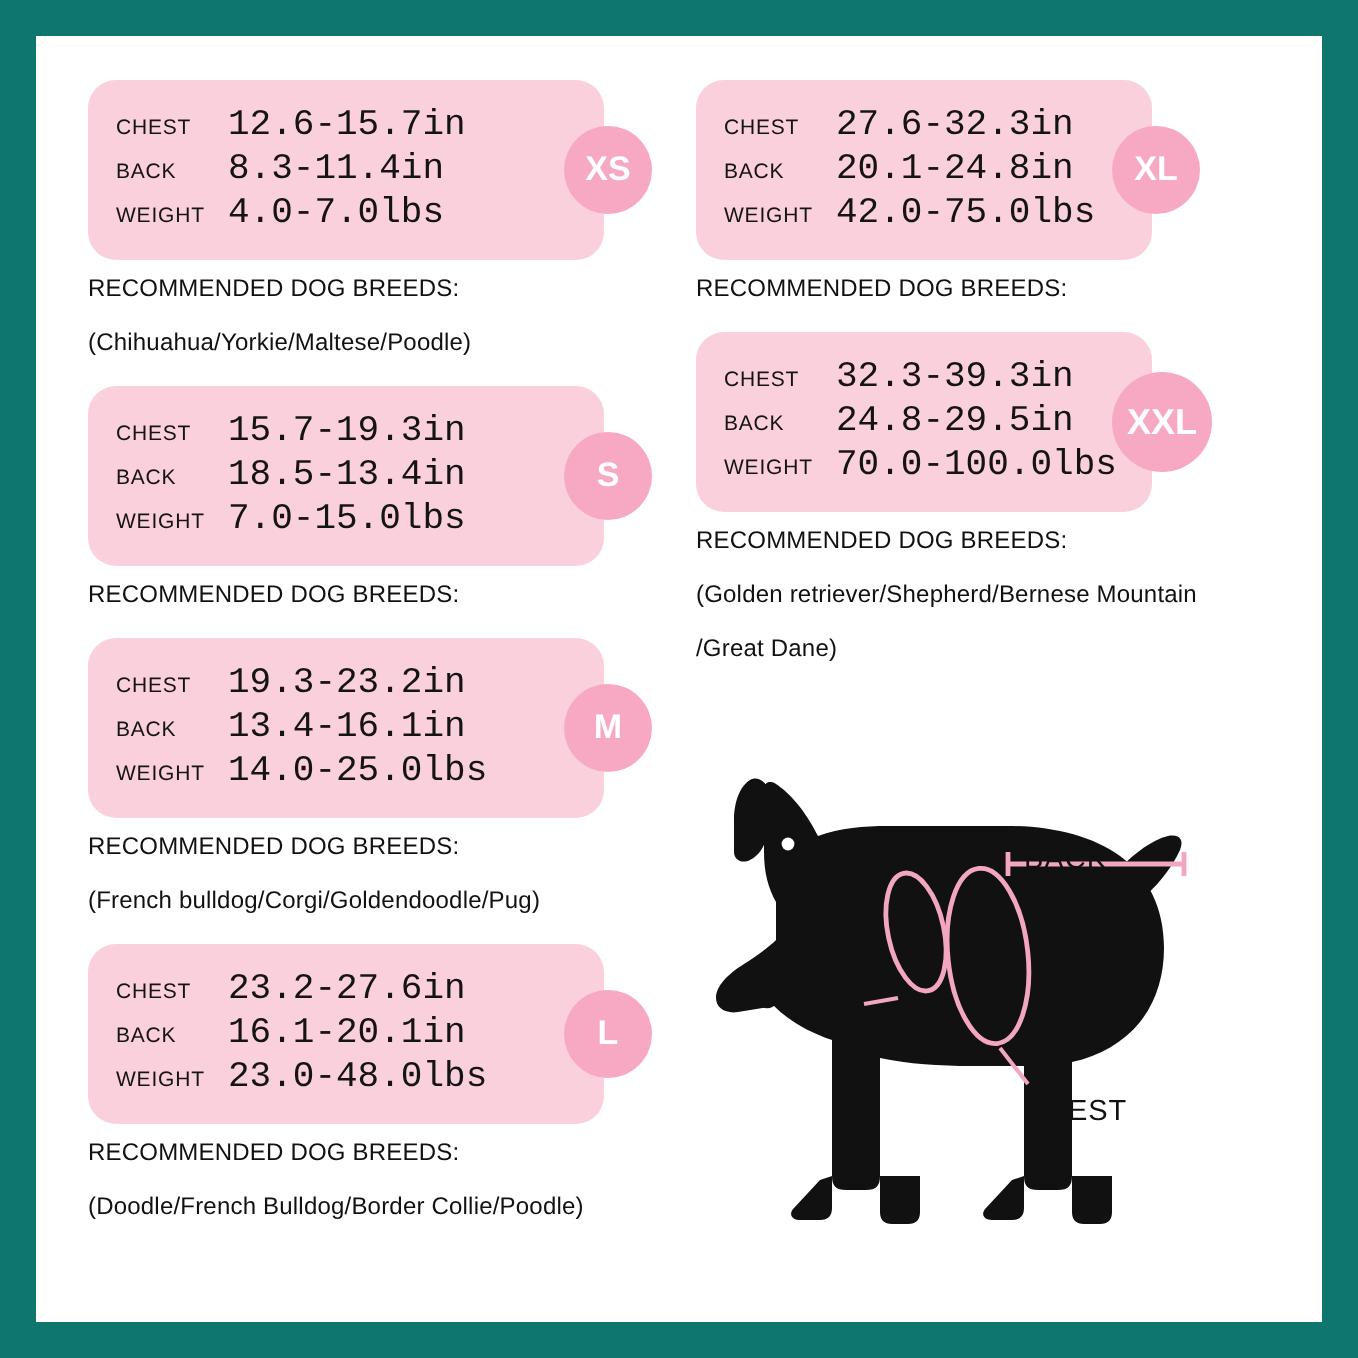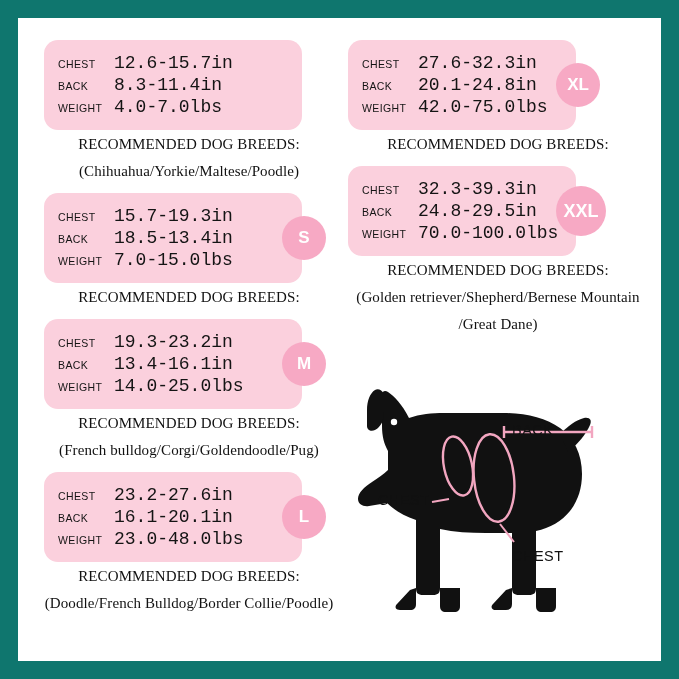--- a/index.html
+++ b/index.html
@@ -83,27 +83,26 @@
     font-weight: bold;
     top: 50%;
     transform: translateY(-50%);
   }
   .badge-sm { width: 44px; height: 44px; font-size: 17px; }
   .badge-lg { width: 50px; height: 50px; font-size: 18px; }
   .badge-left-narrow { left: 238px; }
   .badge-left-wide { left: 208px; }
 
   .breeds {
-    text-align: center;
-    font-size: 15px;
+    text-align: left;
+    font-size: 12px;
     color: #111111;
     line-height: 15px;
     margin-top: 7px;
     letter-spacing: 0.1px;
-    font-family: Liberation Serif, serif;
   }
   .breeds .line2 { display: block; margin-top: 12px; }
 
   #dog-figure {
     position: absolute;
     left: 336px;
     top: 356px;
     width: 300px;
     height: 250px;
   }
@@ -132,20 +131,21 @@
             <span class="val">12.6-15.7in</span>
           </div>
           <div class="row">
             <span class="lbl">BACK</span>
             <span class="val">8.3-11.4in</span>
           </div>
           <div class="row">
             <span class="lbl">WEIGHT</span>
             <span class="val">4.0-7.0lbs</span>
           </div>
+          <div class="badge badge-sm badge-left-narrow">XS</div>
         </div>
         <div class="breeds">
           <span>RECOMMENDED DOG BREEDS:</span>
           <span class="line2">(Chihuahua/Yorkie/Maltese/Poodle)</span>
         </div>
       </div>
 
       <div class="size-block" style="margin-top:14px;">
         <div class="card card-narrow">
           <div class="row">

